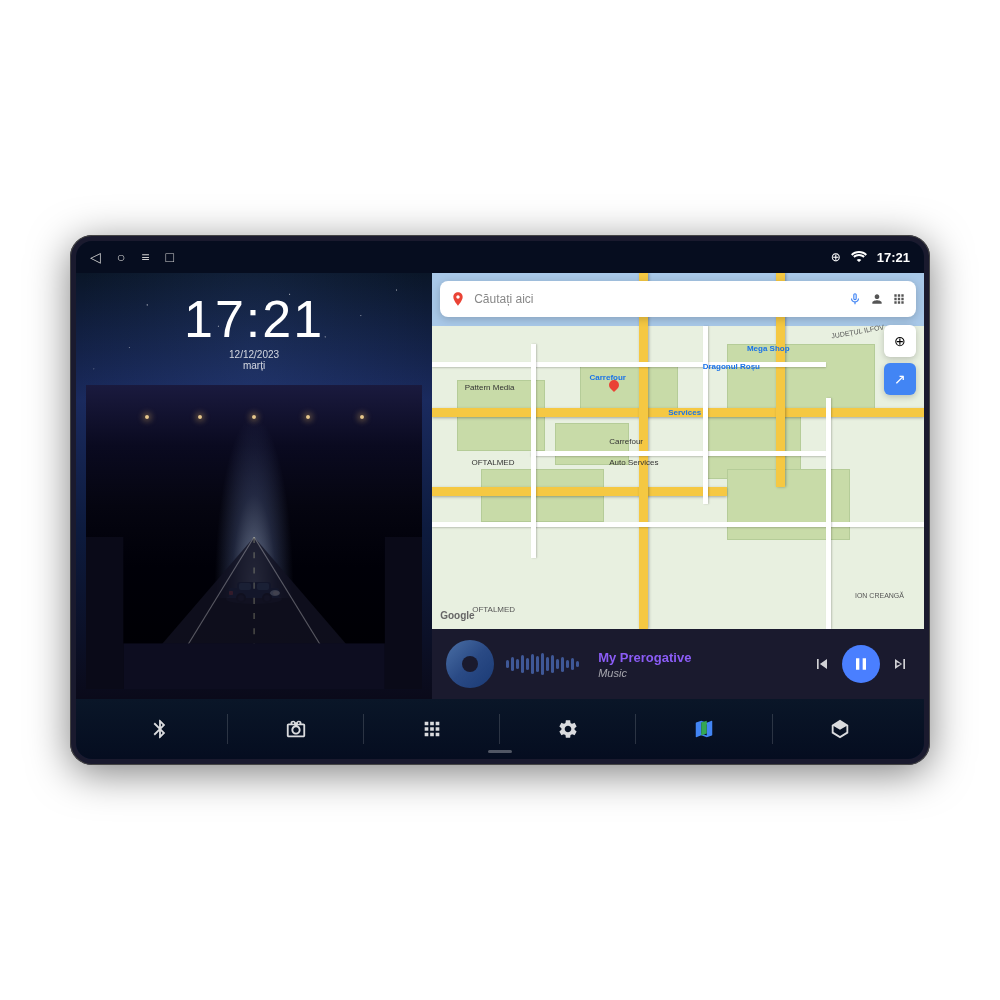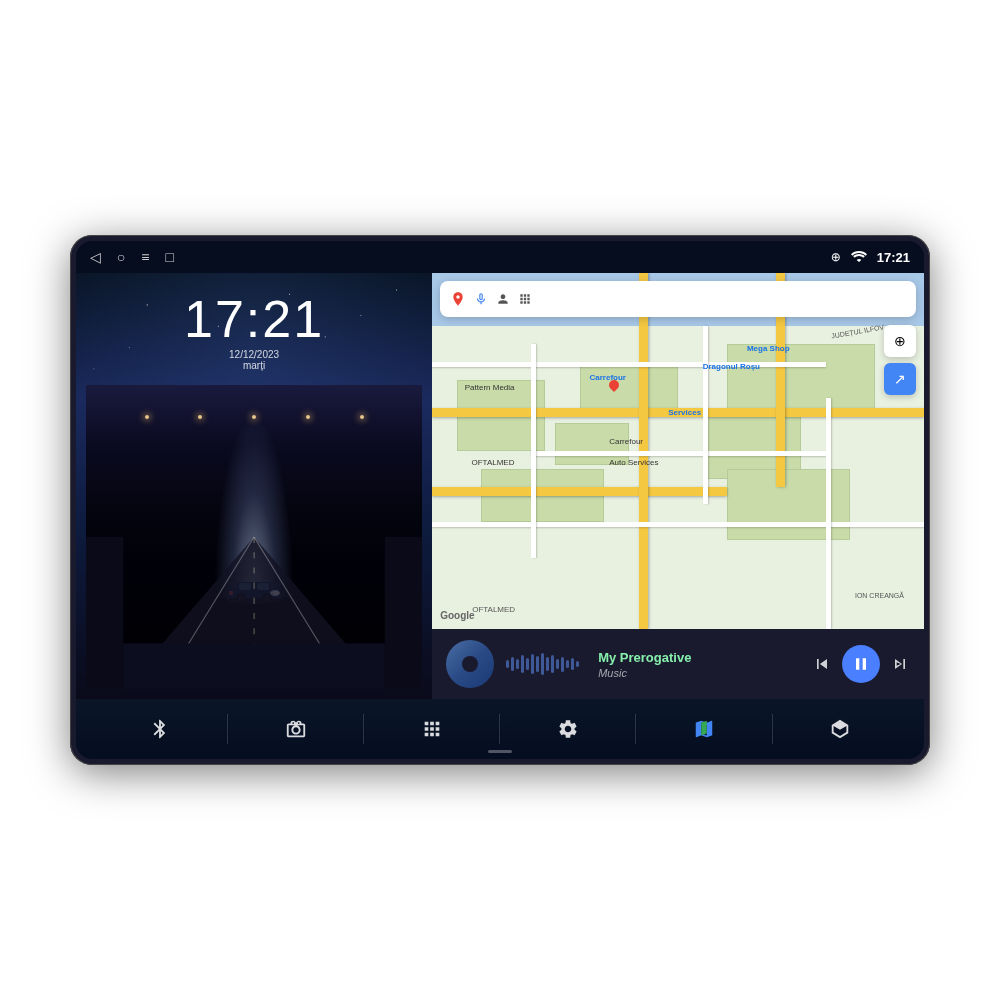--- a/index.html
+++ b/index.html
@@ -381,21 +381,21 @@
       border-radius: 2px;
     }
 
     .music-info {
       flex: 1;
     }
 
     .music-title {
       font-size: 13px;
       font-weight: 600;
-      color: #86efac;
+      color: #8b5cf6;
     }
 
     .music-subtitle {
       font-size: 11px;
       color: rgba(255,255,255,0.6);
       margin-top: 2px;
       font-style: italic;
     }
 
     .music-controls {
@@ -660,20 +660,21 @@
                 <div class="map-pin-dot"></div>
               </div>
 
               <span class="google-logo-map">Google</span>
             </div>
 
             <div class="map-search-bar">
               <svg class="google-g" viewBox="0 0 24 24">
                 <path d="M12 2C8.13 2 5 5.13 5 9c0 5.25 7 13 7 13s7-7.75 7-13c0-3.87-3.13-7-7-7zm0 9.5c-1.38 0-2.5-1.12-2.5-2.5s1.12-2.5 2.5-2.5 2.5 1.12 2.5 2.5-1.12 2.5-2.5 2.5z" fill="#ea4335"></path>
               </svg>
+              <span class="search-text">Căutați aici</span>
               <div class="search-icons">
                 <svg width="14" height="14" viewBox="0 0 24 24" fill="#4285f4">
                   <path d="M12 14c1.66 0 3-1.34 3-3V5c0-1.66-1.34-3-3-3S9 3.34 9 5v6c0 1.66 1.34 3 3 3zm-1-9c0-.55.45-1 1-1s1 .45 1 1v6c0 .55-.45 1-1 1s-1-.45-1-1V5zm6 6c0 2.76-2.24 5-5 5s-5-2.24-5-5H5c0 3.53 2.61 6.43 6 6.92V21h2v-3.08c3.39-.49 6-3.39 6-6.92h-2z"></path>
                 </svg>
                 <svg width="14" height="14" viewBox="0 0 24 24" fill="#555">
                   <path d="M12 12c2.21 0 4-1.79 4-4s-1.79-4-4-4-4 1.79-4 4 1.79 4 4 4zm0 2c-2.67 0-8 1.34-8 4v2h16v-2c0-2.66-5.33-4-8-4z"></path>
                 </svg>
                 <svg width="14" height="14" viewBox="0 0 24 24" fill="#555">
                   <path d="M4 8h4V4H4v4zm6 12h4v-4h-4v4zm-6 0h4v-4H4v4zm0-6h4v-4H4v4zm6 0h4v-4h-4v4zm6-10v4h4V4h-4zm-6 4h4V4h-4v4zm6 6h4v-4h-4v4zm0 6h4v-4h-4v4z"></path>
                 </svg>

